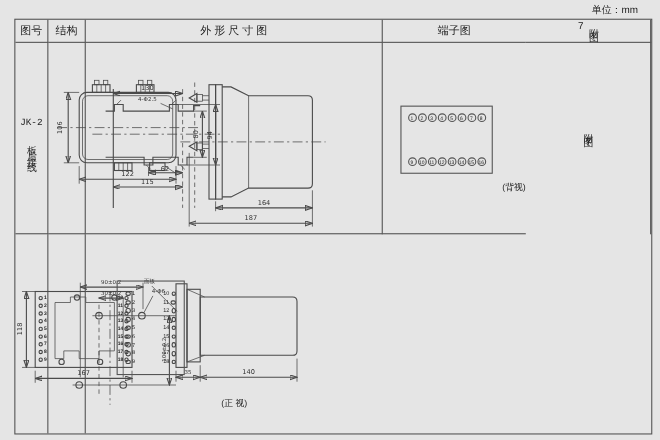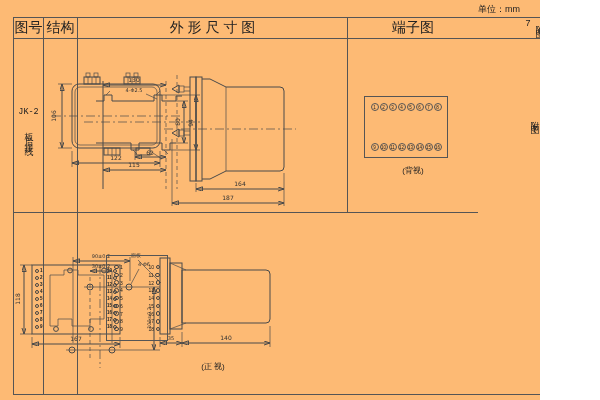--- a/index.html
+++ b/index.html
@@ -1,24 +1,24 @@
 <!DOCTYPE html>
 <html><head>
 <meta charset="utf-8">
 <style>
   html,body{margin:0;padding:0;background:#fff;}
-  .canvas{position:relative;width:540px;height:400px;background:#fdba74;overflow:hidden;
+  .canvas{position:relative;width:600px;height:400px;background:#e5e5e5;overflow:hidden;
           font-family:"Liberation Sans","DejaVu Sans",sans-serif;color:#222;}
   .unit-label{position:absolute;top:3px;right:20px;font-size:9px;color:#222;}
   .tbl{position:absolute;left:13px;top:17px;width:578px;height:376px;border:1px solid #555;
        display:grid;grid-template-columns:30px 34px 270px 130px auto;grid-template-rows:21px 174px auto;}
   .cell{border-right:1px solid #555;border-bottom:1px solid #555;position:relative;box-sizing:border-box;}
   .cell.last-col{border-right:none;}
   .cell.last-row{border-bottom:none;}
-  .hcell{display:flex;align-items:center;justify-content:center;font-size:14px;color:#222;}
+  .hcell{display:flex;align-items:center;justify-content:center;font-size:10px;color:#222;}
   .vtext{writing-mode:vertical-rl;text-orientation:upright;letter-spacing:5px;font-size:9px;color:#222;}
   .center-flex{display:flex;align-items:center;justify-content:center;flex-direction:column;gap:8px;}
   .model-lbl{font-size:8.5px;color:#222;font-family:Liberation Mono, monospace;}
   svg{position:absolute;left:0;top:0;}
   svg line,svg path,svg rect,svg circle,svg polyline{stroke:#4a4a4a;stroke-width:1;fill:none;}
   svg .thin{stroke-width:0.7;}
   .dim{font-size:6px;fill:#333;text-anchor:middle;stroke:none;font-family:"DejaVu Sans",sans-serif;}
   .dim5{font-size:5px;fill:#333;text-anchor:middle;stroke:none;font-family:"DejaVu Sans",sans-serif;}
   .cdash{stroke-dasharray:9 3 2 3;stroke-width:0.7;}
   .dash{stroke-dasharray:4 3;stroke-width:0.7;}
@@ -196,21 +196,21 @@
             <span class="tcirc">9</span>
             <span class="tcirc">10</span>
             <span class="tcirc">11</span>
             <span class="tcirc">12</span>
             <span class="tcirc">13</span>
             <span class="tcirc">14</span>
             <span class="tcirc">15</span>
             <span class="tcirc">16</span>
           </div>
       </div>
-      <div class="viewlbl" style="top:126px;">(背视)</div>
+      <div class="viewlbl" style="top:126px;text-align:right;">(背视)</div>
     </div>
 
     <div class="cell center-flex last-row">
       <div class="vtext">附图7</div>
     </div>
 
 
     <div class="cell last-row">
       <svg width="270" height="181" viewBox="0 0 270 181">
         <defs>

